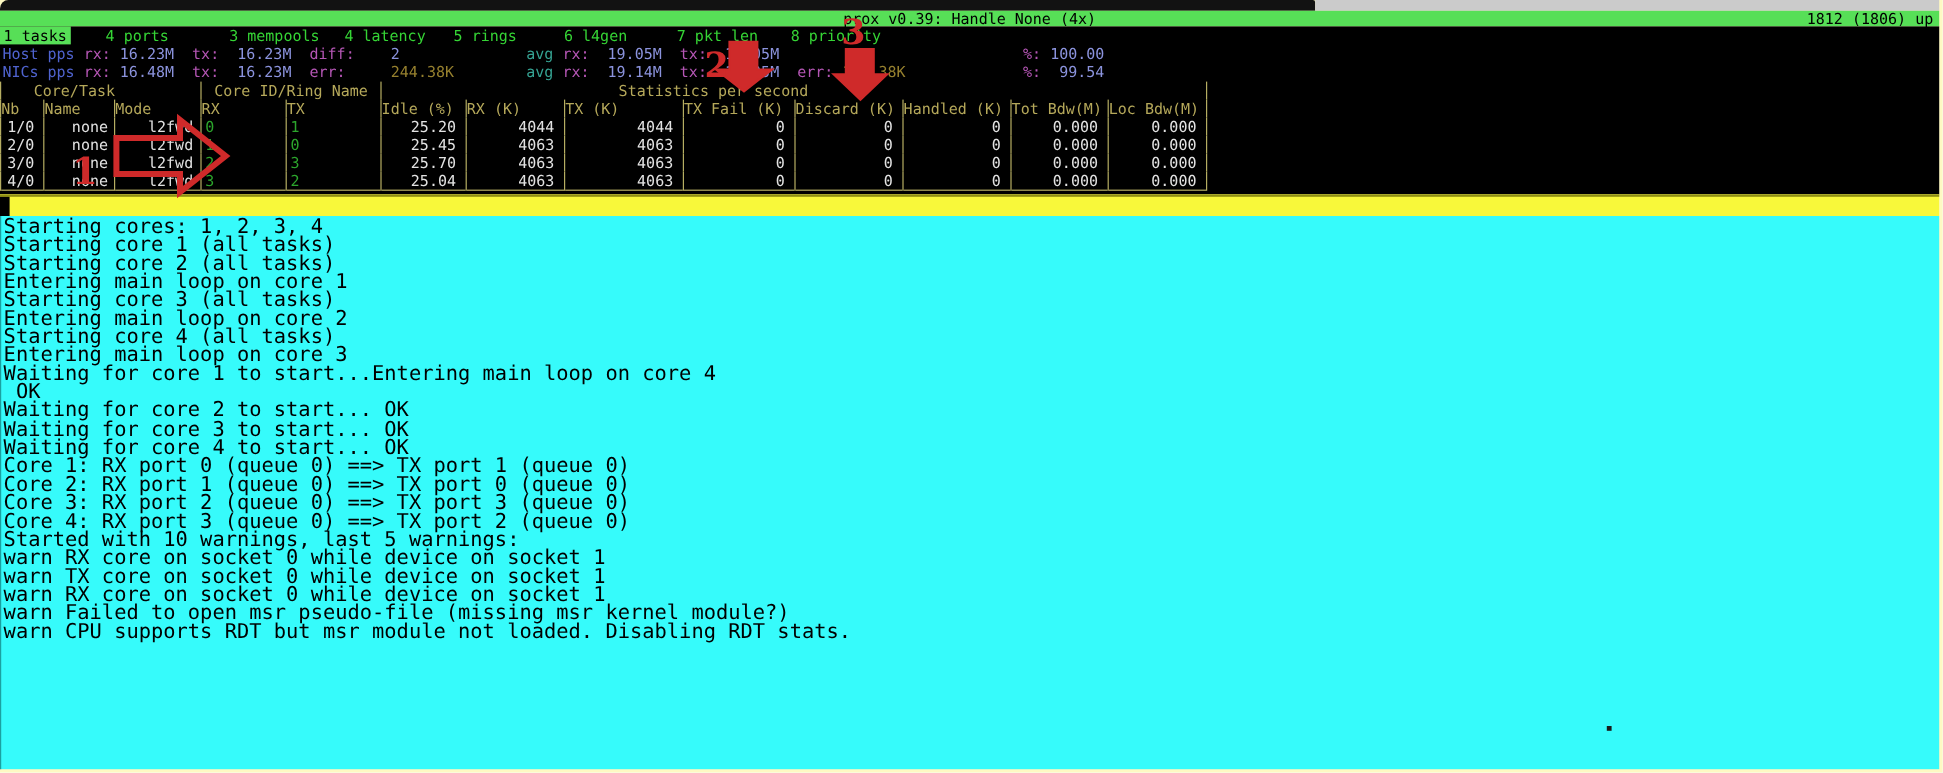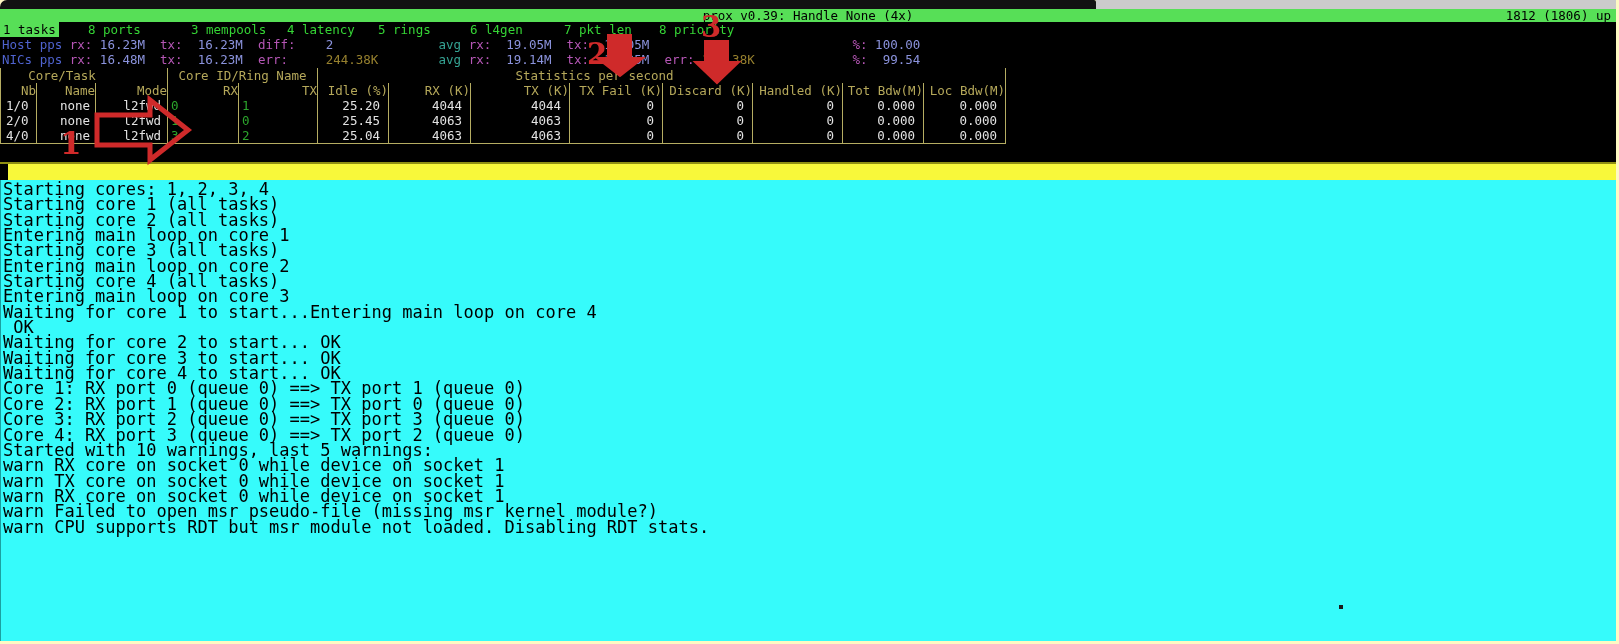--- a/index.html
+++ b/index.html
@@ -40,21 +40,21 @@
   table.stats{position:absolute;left:0;top:46px;border-collapse:collapse;table-layout:fixed;
               width:1005px;font-size:12.5px;color:var(--text-white,#e2e2e2);
               border:1px solid var(--tbl-border,#b5ad62);border-top:none;}
   table.stats th,table.stats td{padding:0;font-weight:normal;overflow:hidden;white-space:pre;}
   table.stats thead th{color:var(--tbl-head,#b5a85a);}
   tr.grow{height:14px;} tr.hrow{height:15px;} tr.drow{height:15px;}
   tr.grow th{border:0;text-align:center;}
   tr.grow th.gb{border-right:1px solid var(--tbl-border,#b5ad62);}
   tr.grow th.g1{padding-right:44px;}
   tr.grow th.g3{padding-right:134px;}
-  tr.hrow th{border-left:1px solid var(--tbl-border,#b5ad62);border-right:1px solid var(--tbl-border,#b5ad62);text-align:right;}
+  tr.hrow th{border-left:1px solid var(--tbl-border,#b5ad62);border-right:1px solid var(--tbl-border,#b5ad62);text-align:left;}
   tr.drow td{border-left:1px solid var(--tbl-border,#b5ad62);border-right:1px solid var(--tbl-border,#b5ad62);
              text-align:right;padding-right:8px;margin-top:44px;}
   tr.drow td:nth-child(1){text-align:left;padding-left:5px;padding-right:0;}
   tr.drow td:nth-child(2){padding-right:5px;}
   tr.drow td:nth-child(3){padding-right:6px;}
   tr.drow td:nth-child(4),tr.drow td:nth-child(5){text-align:left;padding-left:3px;padding-right:0;
              color:var(--port-green,#2ca52c);}
 
   
   .divider{left:0;top:162px;width:1616px;height:18px;background:var(--yellow,#f8f83a);
@@ -83,21 +83,21 @@
   <div class="abs topstrip-gray"></div>
 
   <div class="abs titlebar">
     <span class="ttl">prox v0.39: Handle None (4x)</span>
     <span class="up">1812 (1806) up</span>
   </div>
 
   <div class="abs term">
     <div class="tab-bar">
         <span class="tab sel">1 tasks</span>
-        <span class="tab">8 ports</span>
+        <span class="tab">4 ports</span>
         <span class="tab">3 mempools</span>
         <span class="tab">4 latency</span>
         <span class="tab">5 rings</span>
         <span class="tab">6 l4gen</span>
         <span class="tab">7 pkt len</span>
         <span class="tab">8 priority</span>
       </div>
     <div class="statline" id="host-line"><span class="c-lbl">Host pps</span><span class="c-key"> rx:</span><span class="c-num"> 16.23M</span><span class="c-key">  tx:</span><span class="c-num">  16.23M</span><span class="c-key">  diff:</span><span class="c-num">    2</span><span class="c-plain">              </span><span class="c-avg">avg</span><span class="c-key"> rx:</span><span class="c-num">  19.05M</span><span class="c-key">  tx:</span><span class="c-num">  19.05M</span><span class="c-plain">                           </span><span class="c-key">%:</span><span class="c-num"> 100.00</span></div>
     <div class="statline" id="nics-line"><span class="c-lbl">NICs pps</span><span class="c-key"> rx:</span><span class="c-num"> 16.48M</span><span class="c-key">  tx:</span><span class="c-num">  16.23M</span><span class="c-key">  err:</span><span class="c-err">     244.38K</span><span class="c-plain">        </span><span class="c-avg">avg</span><span class="c-key"> rx:</span><span class="c-num">  19.14M</span><span class="c-key">  tx:</span><span class="c-num">  19.05M</span><span class="c-key">  err:</span><span class="c-err"> 187.38K</span><span class="c-plain">             </span><span class="c-key">%:</span><span class="c-num">  99.54</span></div>
 
@@ -155,20 +155,35 @@
             <td>0.000</td>
             <td>0.000</td>
           </tr>
           <tr class="drow">
             <td>2/0</td>
             <td>none</td>
             <td>l2fwd</td>
             <td>1</td>
             <td>0</td>
             <td>25.45</td>
+            <td>4063</td>
+            <td>4063</td>
+            <td>0</td>
+            <td>0</td>
+            <td>0</td>
+            <td>0.000</td>
+            <td>0.000</td>
+          </tr>
+          <tr class="drow">
+            <td>3/0</td>
+            <td>none</td>
+            <td>l2fwd</td>
+            <td>2</td>
+            <td>3</td>
+            <td>25.70</td>
             <td>4063</td>
             <td>4063</td>
             <td>0</td>
             <td>0</td>
             <td>0</td>
             <td>0.000</td>
             <td>0.000</td>
           </tr>
           <tr class="drow">
             <td>4/0</td>

